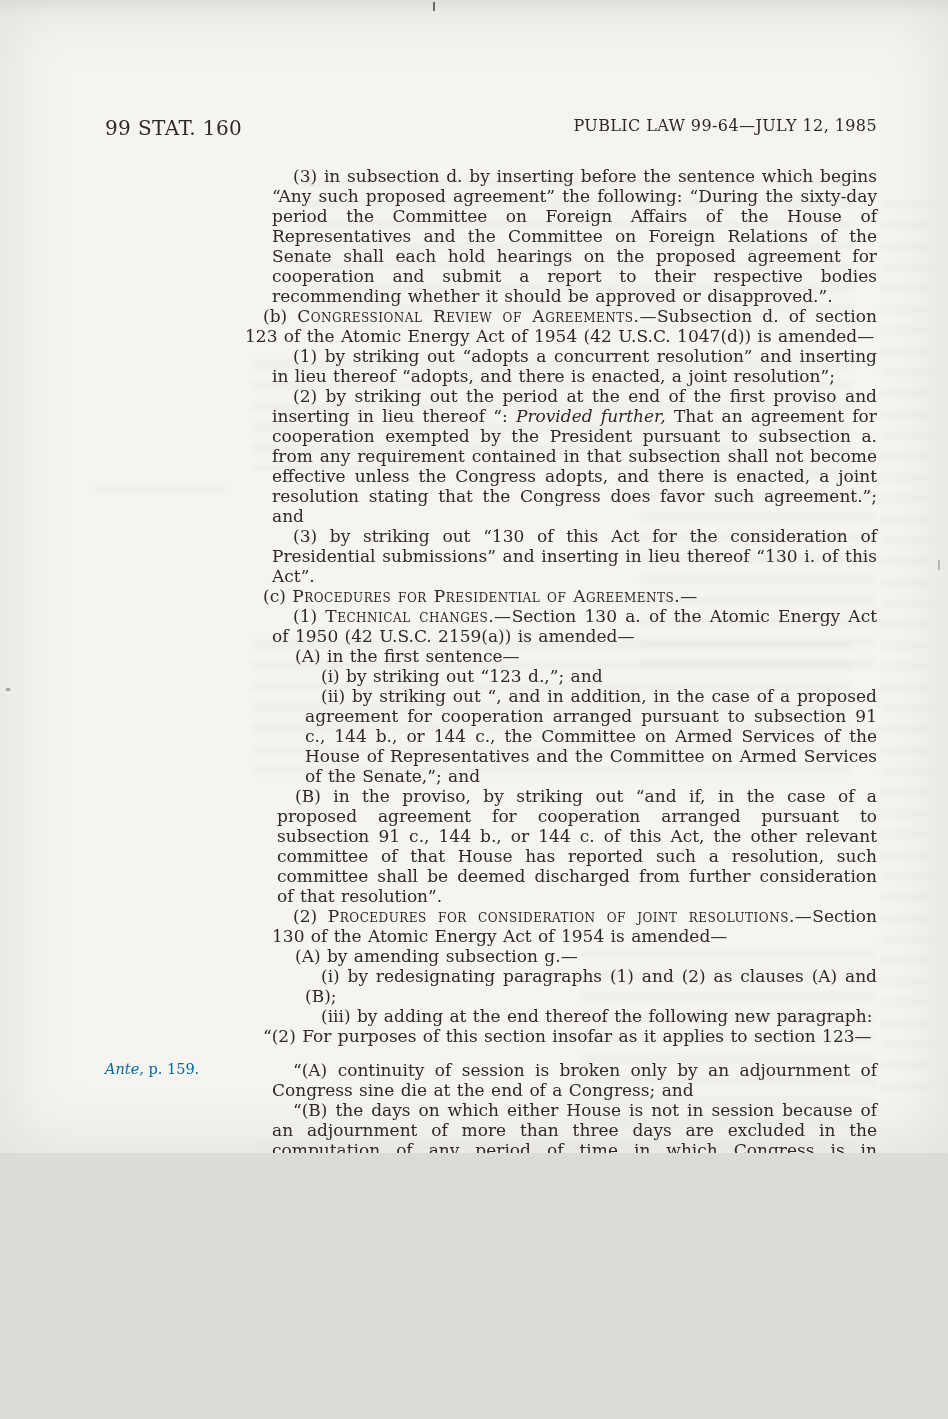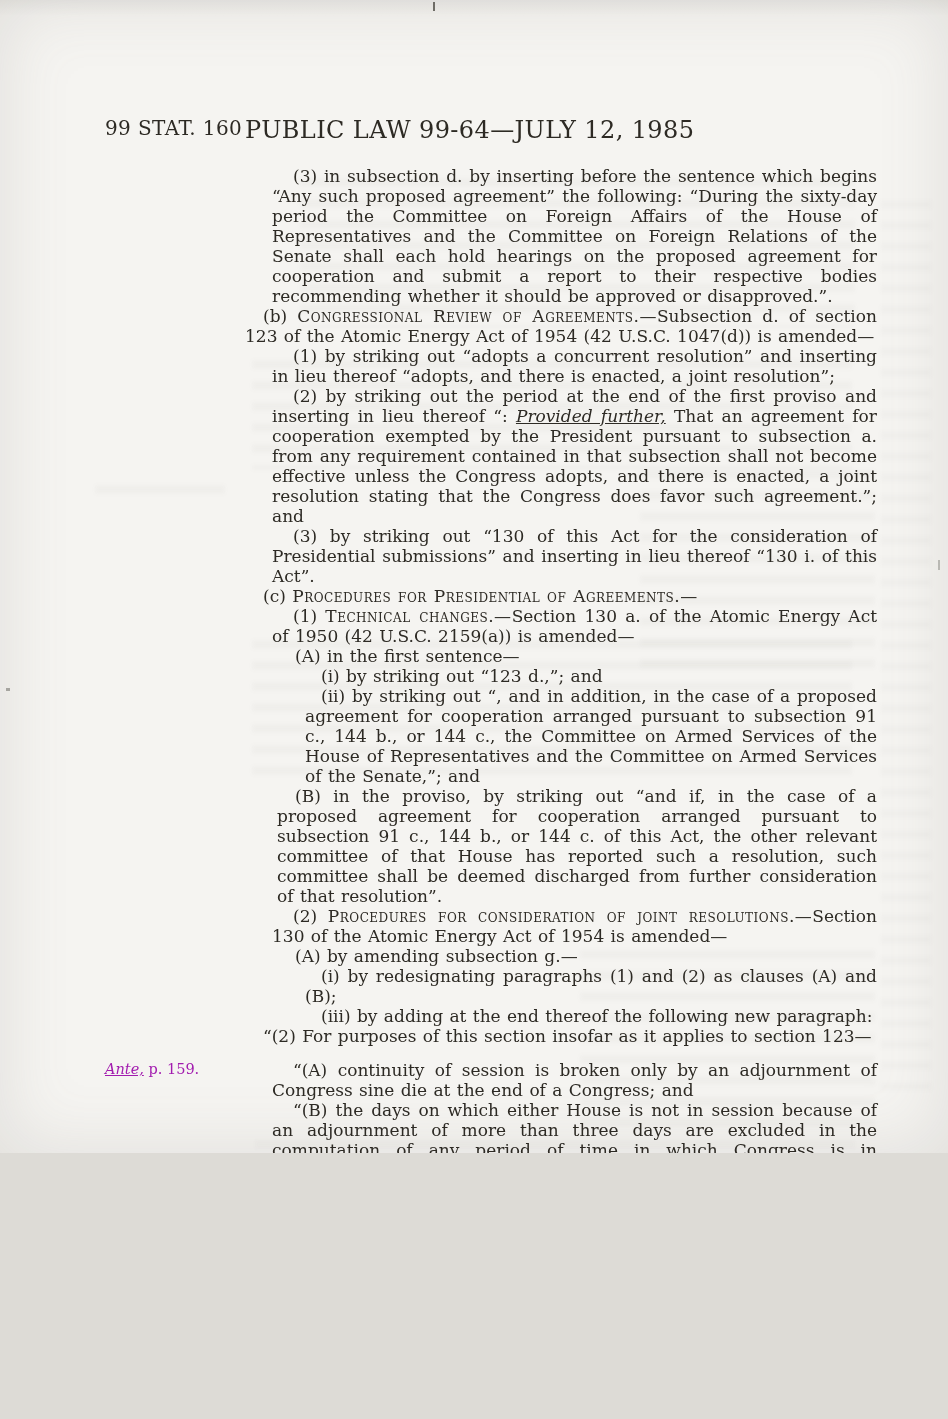--- a/index.html
+++ b/index.html
@@ -10,42 +10,42 @@
     font-family:"DejaVu Serif","Liberation Serif",serif;
     color:#2d2a24;
   }
   
   .hdr-stat{
     position:absolute;left:105px;top:116px;
     font-size:20px;letter-spacing:.4px;white-space:nowrap;
   }
   .hdr-title{
     position:absolute;left:245px;top:116px;width:632px;
-    text-align:left;font-size:24px;letter-spacing:.4px;white-space:nowrap;
+    text-align:right;font-size:16px;letter-spacing:.4px;white-space:nowrap;
   }
   
   .body-col{
     position:absolute;left:245px;top:166px;width:632px;
     font-size:17px;line-height:20px;
     text-align:justify;word-spacing:1px;
   }
   .para{margin:0;}
   .l0{text-indent:18px;}
   .l1{margin-left:27px;text-indent:21px;}
   .l2{margin-left:32px;text-indent:18px;}
   .l3{margin-left:60px;text-indent:16px;}
   .rel{position:relative;}
   .gap-top{margin-top:14px;}
   .sc{font-variant:small-caps;letter-spacing:.5px;}
-  .it{font-style:italic;text-decoration:underline;}
+  .it{font-style:italic;}
   
   .margin-note{
     position:absolute;left:-167px;top:1px;width:150px;
     font-size:14.5px;line-height:17px;text-align:left;text-indent:0;
-    word-spacing:0;white-space:nowrap;color:#a21caf;
+    word-spacing:0;white-space:nowrap;color:#0369a1;
   }
   
   .smudge{
     position:absolute;pointer-events:none;filter:blur(2px);opacity:.5;
     background:repeating-linear-gradient(180deg,rgba(104,101,93,.07) 0 9px,transparent 9px 21px);
   }
   .speck{position:absolute;pointer-events:none;background:#6e6c66;}
   .band-top{
     position:absolute;left:0;top:0;width:948px;height:16px;pointer-events:none;
     background:linear-gradient(180deg,rgba(130,128,120,.10),transparent);

